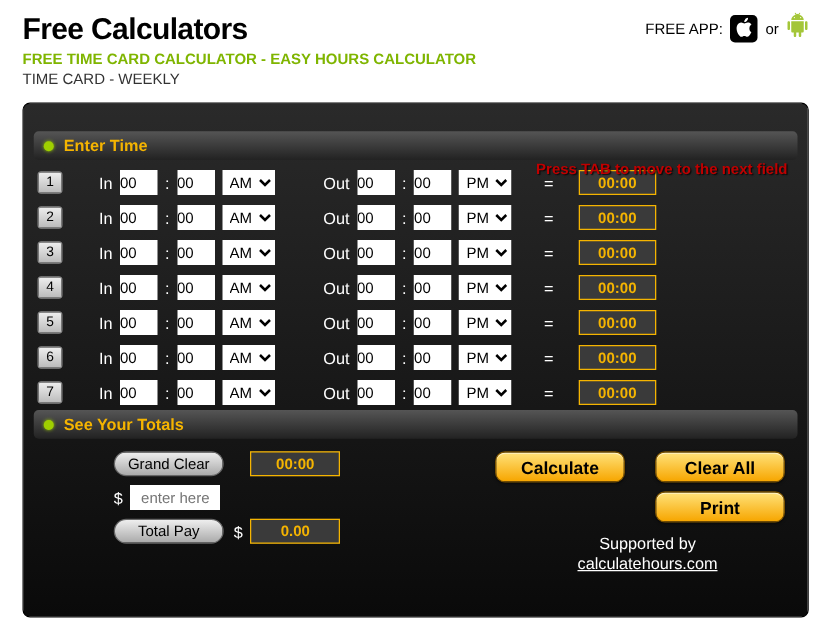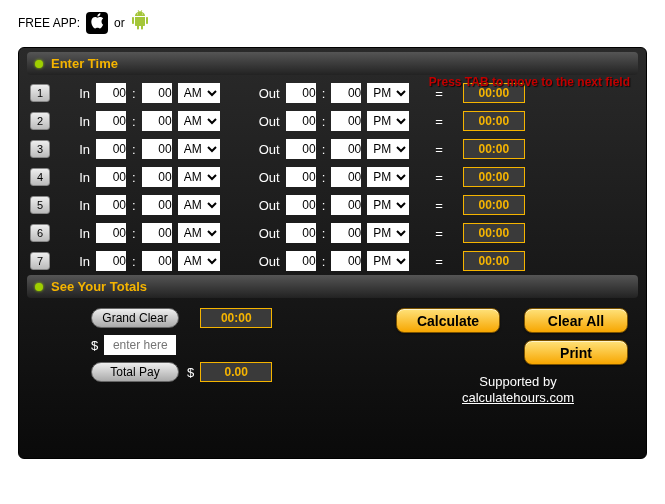--- a/index.html
+++ b/index.html
@@ -50,21 +50,21 @@
     justify-content: center;
     color: #fff;
     font-size: 14px;
   }
   .android-icon { color: #a4c639; font-size: 20px; }
   .calc {
     margin: 8px 18px;
     background: linear-gradient(#2a2a2a, #0a0a0a);
     border: 1px solid #000;
     border-radius: 6px;
-    padding: 4px 8px 10px 8px;
+    padding: 22px 8px 10px 8px;
     color: #fff;
     height: 412px;
   }
   .section-bar {
     background: linear-gradient(#555, #222);
     border-radius: 4px;
     padding: 4px 8px;
     display: flex;
     align-items: center;
     gap: 8px;
@@ -109,21 +109,21 @@
     justify-content: center;
     border: 1px solid #888;
   }
   .lbl { width: 24px; font-size: 13px; text-align: right; margin-left:10px; }
   .lbl.out { margin-left: 24px; width: 30px; }
   .num-in {
     width: 30px; height: 20px;
     background: #fff;
     color: #000;
     border: none;
-    text-align: right;
+    text-align: left;
     font-size: 12px;
   }
   .colon { font-size: 13px; }
   .sel {
     height: 20px;
     background: #fff;
     color: #000;
     border: none;
     font-size: 12px;
     padding: 0 2px;
@@ -206,20 +206,25 @@
     line-height: 1.2;
     margin-top: 2px;
     width: 220px;
   }
   .support a { color: #fff; text-decoration: underline; }
 </style>
 </head>
 <body>
 
 <div class="header">
+  <div class="header-left">
+    <div class="logo">Free Calculators</div>
+    <div class="subtitle">FREE TIME CARD CALCULATOR - EASY HOURS CALCULATOR</div>
+    <div class="breadcrumb">TIME CARD - WEEKLY</div>
+  </div>
   <div class="header-right">
     <span>FREE APP:</span>
     <a class="app-badge">
       <span>
         <svg width="14" height="16" viewBox="0 0 14 16" fill="#fff">
             <path d="M11.5 8.5c0-2 1.6-3 1.7-3-.9-1.3-2.3-1.5-2.8-1.5-1.2-.1-2.3.7-2.9.7-.6 0-1.5-.7-2.5-.7-1.3 0-2.5.8-3.1 1.9-1.3 2.3-.3 5.7.9 7.6.6.9 1.4 1.9 2.3 1.9.9 0 1.3-.6 2.4-.6 1.1 0 1.4.6 2.4.6 1 0 1.6-.9 2.2-1.8.7-1 1-2 1-2-.1 0-1.6-.6-1.6-3.1zM9.6 2.6c.5-.6.9-1.5.8-2.4-.8 0-1.7.5-2.2 1.1-.5.6-.9 1.5-.8 2.3.8.1 1.7-.4 2.2-1z"></path>
           </svg>
       </span>
     </a>
     <span>or</span>

